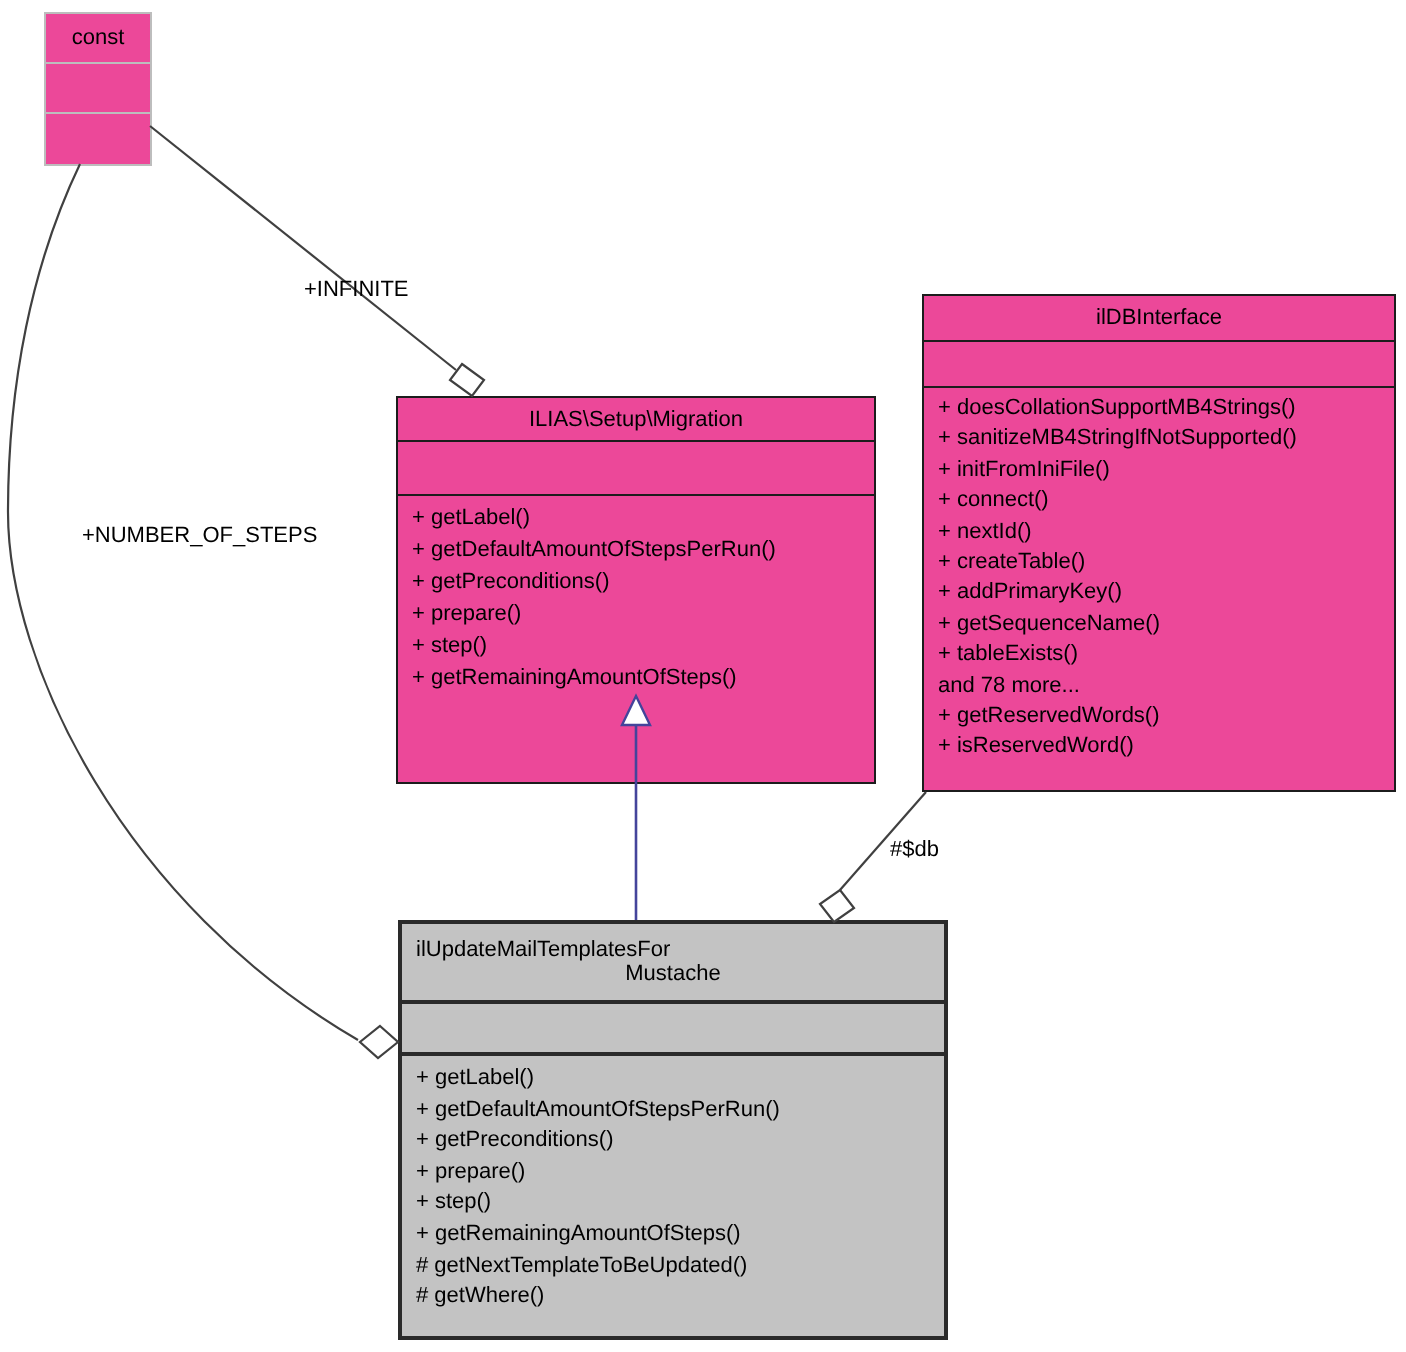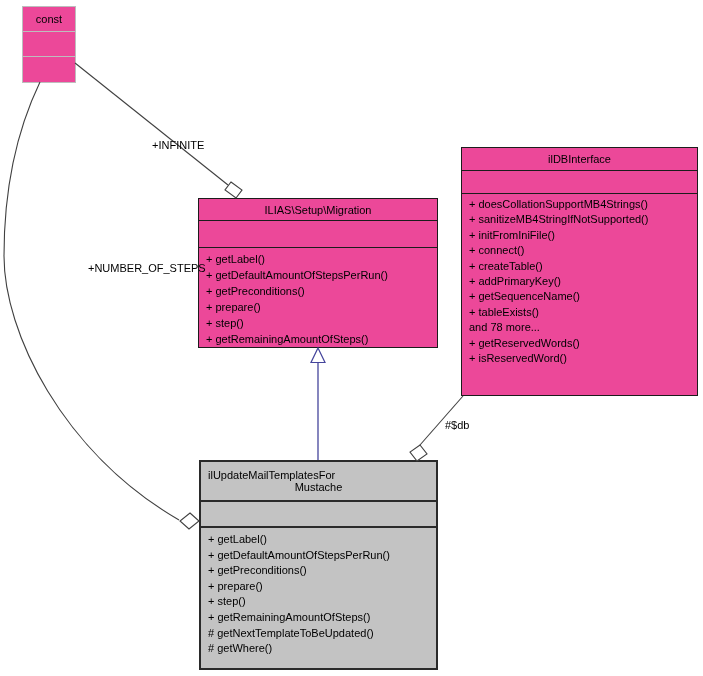--- a/index.html
+++ b/index.html
@@ -66,52 +66,53 @@
 <body>
 
 <div id="canvas">
 
   <div class="node" id="node-const" style="left:22px;top:6px;width:54px;height:77px;">
     <div class="row">const</div>
     <div class="row"></div>
     <div class="row"></div>
   </div>
 
-  <div class="node" id="node-migration" style="left:198px;top:198px;width:240px;height:150px;">
+  <div class="node" id="node-migration" style="left:198px;top:198px;width:240px;height:194px;">
     <div class="title" style="height:22px;">ILIAS\Setup\Migration</div>
     <div class="attrs" style="height:27px;"></div>
     <div class="methods">
       <div>+ getLabel()</div>
       <div>+ getDefaultAmountOfStepsPerRun()</div>
       <div>+ getPreconditions()</div>
       <div>+ prepare()</div>
       <div>+ step()</div>
       <div>+ getRemainingAmountOfSteps()</div>
     </div>
   </div>
 
   <div class="node" id="node-db" style="left:461px;top:147px;width:237px;height:249px;">
     <div class="title" style="height:23px;">ilDBInterface</div>
     <div class="attrs" style="height:23px;"></div>
     <div class="methods">
       <div>+ doesCollationSupportMB4Strings()</div>
       <div>+ sanitizeMB4StringIfNotSupported()</div>
       <div>+ initFromIniFile()</div>
       <div>+ connect()</div>
+      <div>+ nextId()</div>
       <div>+ createTable()</div>
       <div>+ addPrimaryKey()</div>
       <div>+ getSequenceName()</div>
       <div>+ tableExists()</div>
       <div>and 78 more...</div>
       <div>+ getReservedWords()</div>
       <div>+ isReservedWord()</div>
     </div>
   </div>
 
-  <div class="node" id="node-focus" style="left:199px;top:460px;width:239px;height:210px;">
+  <div class="node" id="node-focus" style="left:199px;top:460px;width:275px;height:210px;">
     <div class="title" style="height:40px;">
       <div class="t1">ilUpdateMailTemplatesFor</div>
       <div class="t2">Mustache</div>
     </div>
     <div class="attrs" style="height:26px;"></div>
     <div class="methods">
       <div>+ getLabel()</div>
       <div>+ getDefaultAmountOfStepsPerRun()</div>
       <div>+ getPreconditions()</div>
       <div>+ prepare()</div>
@@ -131,16 +132,16 @@
     <polygon points="190,513 199,521 189,529 180,521" fill="#ffffff" stroke="#404040" stroke-width="1.1"></polygon>
 
     <path d="M463,396 L420,445" stroke="#404040" stroke-width="1.1" fill="none"></path>
     <polygon points="420,445 427,454 417,461 410,452" fill="#ffffff" stroke="#404040" stroke-width="1.1"></polygon>
 
     <path d="M318,460 L318,362" stroke="#44449b" stroke-width="1.3" fill="none"></path>
     <polygon points="318,348 325,362.5 311,362.5" fill="#ffffff" stroke="#44449b" stroke-width="1.2"></polygon>
   </svg>
 
   <span class="edge-label" style="left:152px;top:103px;margin-top:36px;">+INFINITE</span>
-  <span class="edge-label" style="left:41px;top:262px;margin-left:47px;">+NUMBER_OF_STEPS</span>
+  <span class="edge-label" style="left:41px;top:262px;">+NUMBER_OF_STEPS</span>
   <span class="edge-label" style="left:445px;top:419px;">#$db</span>
 
 </div>
 
 </body></html>

